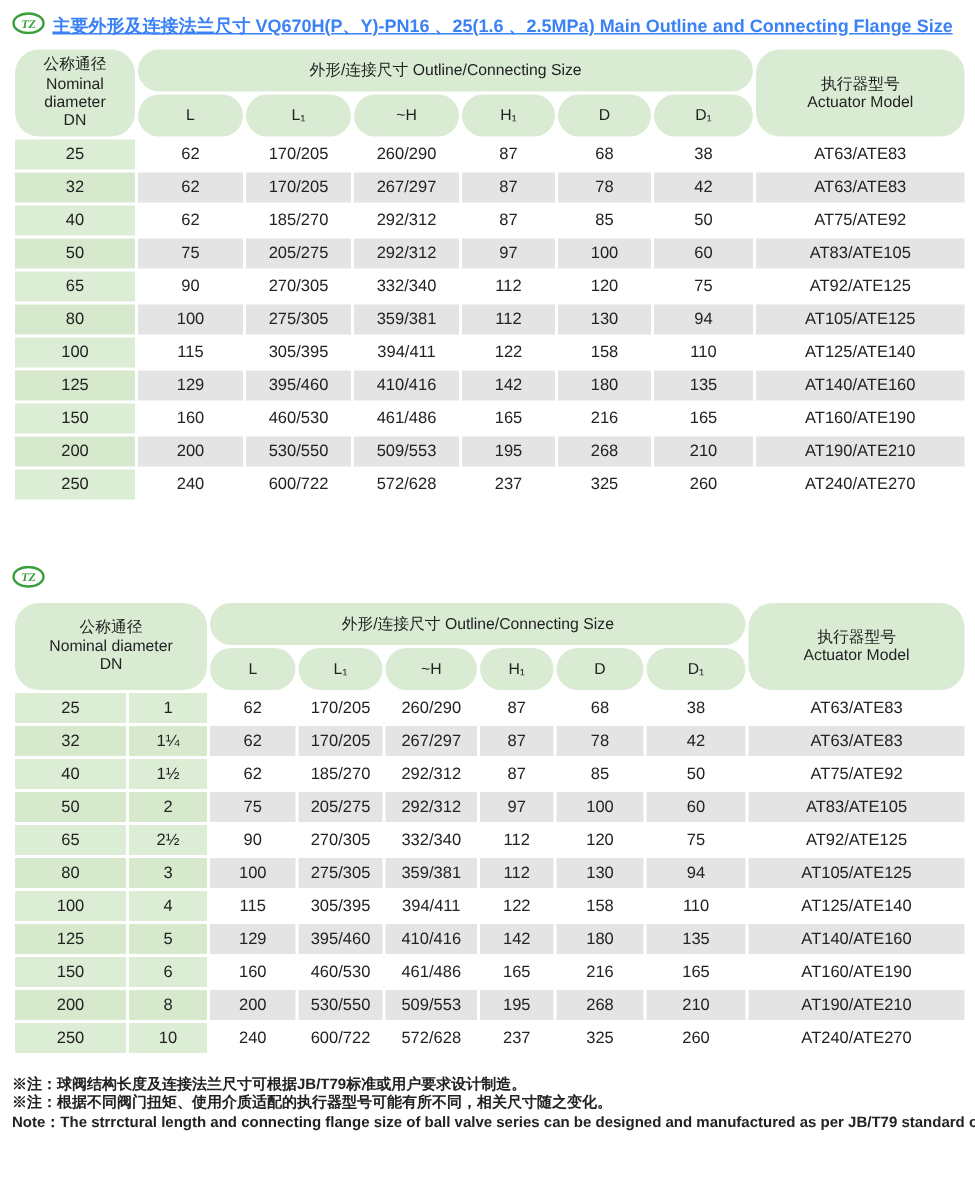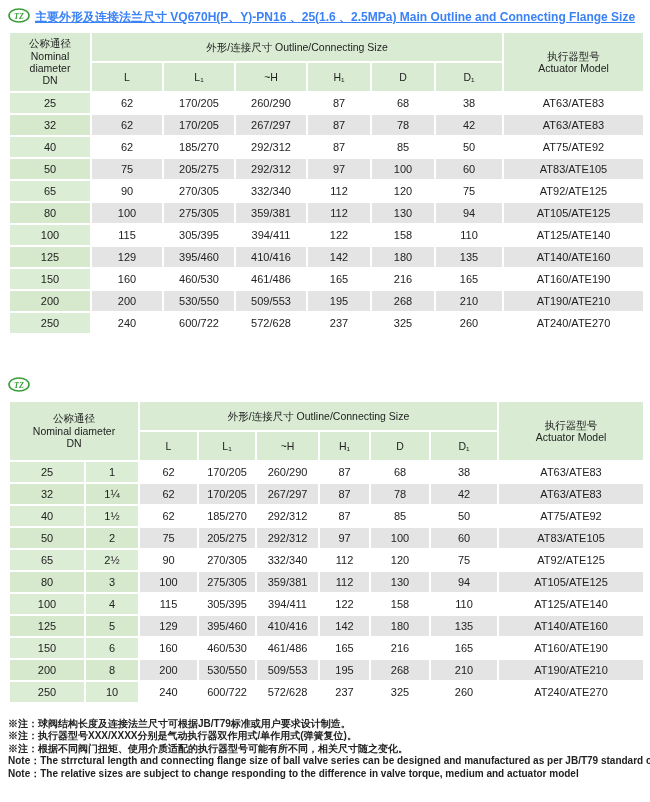--- a/index.html
+++ b/index.html
@@ -44,20 +44,21 @@
     padding: 0;
     overflow: hidden;
   }
   .spec-table thead th {
     background: #d9ecd3;
     font-weight: normal;
     font-size: 10.5px;
     line-height: 1.18;
     height: 28px;
     color: #222;
+    border-radius: 16px;
   }
   .dn-head, .act-head {
     white-space: pre-line;
   }
   .spec-table td {
     font-size: 11px;
     height: 20px;
     background: #ffffff;
     color: #222;
   }
@@ -402,19 +403,17 @@
           <td class="value-cell">237</td>
           <td class="value-cell">325</td>
           <td class="value-cell">260</td>
           <td class="value-cell actuator-cell">AT240/ATE270</td>
         </tr>
       </tbody>
   </table>
 
   <div class="notes" id="notes">
       <div class="note-line">※注：球阀结构长度及连接法兰尺寸可根据JB/T79标准或用户要求设计制造。</div>
-      <div class="note-line">※注：执行器型号XXX/XXXX分别是气动执行器双作用式/单作用式(弹簧复位)。</div>
       <div class="note-line">※注：根据不同阀门扭矩、使用介质适配的执行器型号可能有所不同，相关尺寸随之变化。</div>
       <div class="note-line">Note：The strrctural length and connecting flange size of ball valve series can be designed and manufactured as per JB/T79 standard or users' requirements</div>
-      <div class="note-line">Note：The relative sizes are subject to change responding to the difference in valve torque, medium and actuator model</div>
     </div>
 
 </div>
 
 </body></html>

